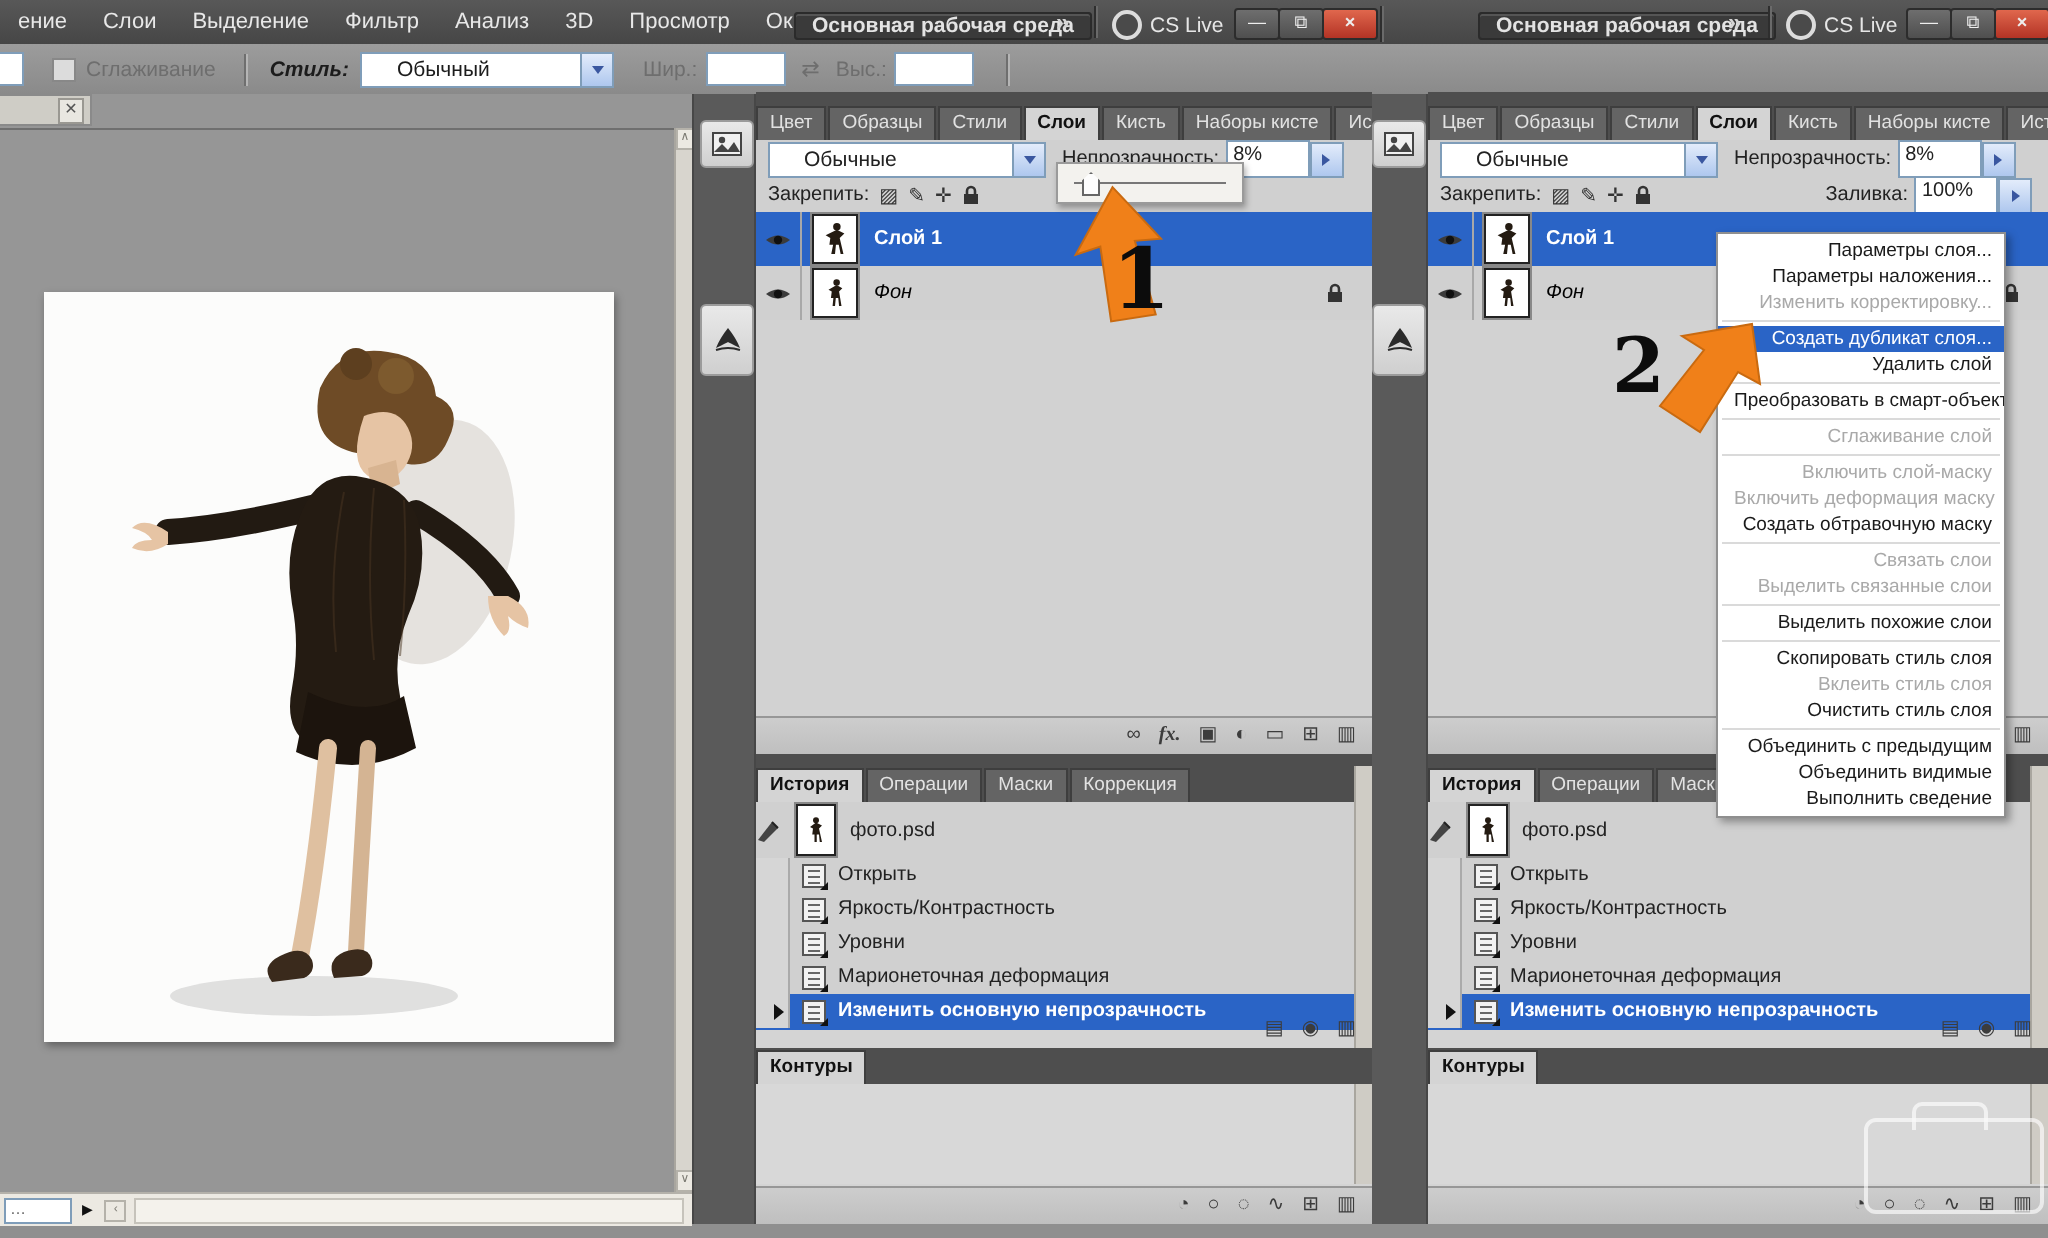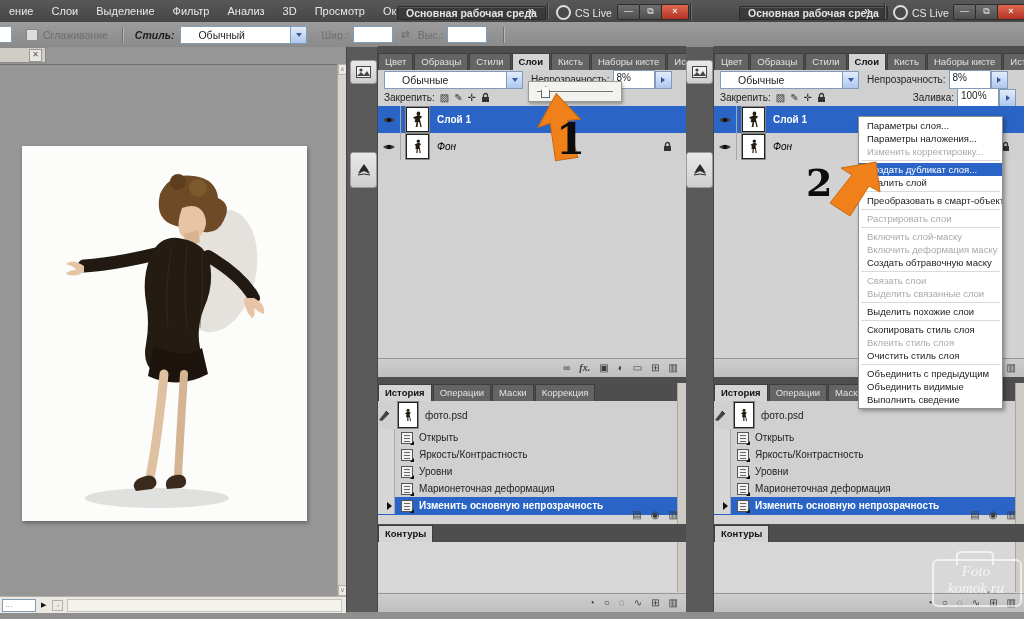--- a/index.html
+++ b/index.html
@@ -81,21 +81,21 @@
   .hist-chk{width:16px;height:17px;border-right:1px solid #aaa;flex:none;background:#d6d6d6;}
   .hist-doc{width:12px;height:12px;margin:0 6px 0 6px;flex:none;background:#f2f2f2;border:1px solid #555;
             box-sizing:border-box;position:relative;}
   .hist-doc i{position:absolute;left:2px;right:2px;height:1px;background:#666;}
   .hist-doc u{position:absolute;right:-2px;bottom:-2px;width:0;height:0;border-left:4px solid transparent;border-top:4px solid #111;transform:rotate(90deg);}
   .snap-row{left:0;right:8px;height:28px;display:flex;align-items:center;background:#d0d0d0;border-bottom:1px solid #bdbdbd;font-size:10px;color:#222;}
   .vtrack{top:0;width:8px;background:#cfccc5;border-left:1px solid #a9a69f;}
   
   .ctxmenu{left:858px;top:116px;width:143px;background:#ffffff;border:1px solid #8f8f8f;
            box-shadow:2px 2px 4px rgba(0,0,0,.35);padding:2px 0;font-size:9.5px;color:#1a1a1a;z-index:50;}
-  .mi{height:13px;line-height:13px;padding:0 6px 0 8px;white-space:nowrap;overflow:hidden;}
+  .mi{height:13px;line-height:13px;padding:0 6px 0 8px;white-space:nowrap;overflow:hidden;text-align:right;}
   .mi.dis{color:#a9a9a9;}
   .mi.hl{background:#2a64c6;color:#fff;}
   .msep{height:1px;background:#dadada;margin:2px 2px;}
   
   .bignum{font-family:"DejaVu Serif",serif;font-weight:bold;color:#0c0c0c;z-index:60;}
   .wm{left:930px;top:551px;width:92px;height:54px;z-index:70;opacity:.85;}
   .wm .cam{position:absolute;left:2px;top:8px;width:86px;height:44px;border:2px solid rgba(255,255,255,.75);border-radius:6px;}
   .wm .hump{position:absolute;left:26px;top:0;width:34px;height:12px;border:2px solid rgba(255,255,255,.75);
             border-bottom:none;border-radius:5px 5px 0 0;}
   .wm .txt{position:absolute;left:0;right:0;top:12px;text-align:center;color:rgba(255,255,255,.85);
@@ -612,21 +612,21 @@
 <div class="abs ctxmenu">
   <div class="mi">Параметры слоя...</div>
   <div class="mi">Параметры наложения...</div>
   <div class="mi dis">Изменить корректировку...</div>
   <div class="msep"></div>
   <div class="mi hl">Создать дубликат слоя...</div>
   <div class="mi">Удалить слой</div>
   <div class="msep"></div>
   <div class="mi">Преобразовать в смарт-объект</div>
   <div class="msep"></div>
-  <div class="mi dis">Растрировать слои</div>
+  <div class="mi dis">Сглаживание слой</div>
   <div class="msep"></div>
   <div class="mi dis">Включить слой-маску</div>
   <div class="mi dis">Включить деформация маску</div>
   <div class="mi">Создать обтравочную маску</div>
   <div class="msep"></div>
   <div class="mi dis">Связать слои</div>
   <div class="mi dis">Выделить связанные слои</div>
   <div class="msep"></div>
   <div class="mi">Выделить похожие слои</div>
   <div class="msep"></div>
@@ -645,17 +645,13 @@
 <div class="abs bignum" style="left:556px;top:115px;font-size:42px;z-index:56;">1</div>
 
 <svg class="abs" style="left:824px;top:158px;z-index:55;" width="60" height="62">
   <polygon points="52,4 56,34 45,28 26,58 6,45 28,17 17,10" fill="#f08019" stroke="#c96a10" stroke-width="1"></polygon>
 </svg>
 <div class="abs bignum" style="left:806px;top:160px;font-size:38px;z-index:56;">2</div>
 
 <div class="abs wm">
   <div class="hump"></div>
   <div class="cam"></div>
-  <div class="txt">
-    <div>Foto</div>
-    <div><span>komok</span><span class="dotred">.</span><span>ru</span></div>
-  </div>
 </div>
 
 </body></html>

